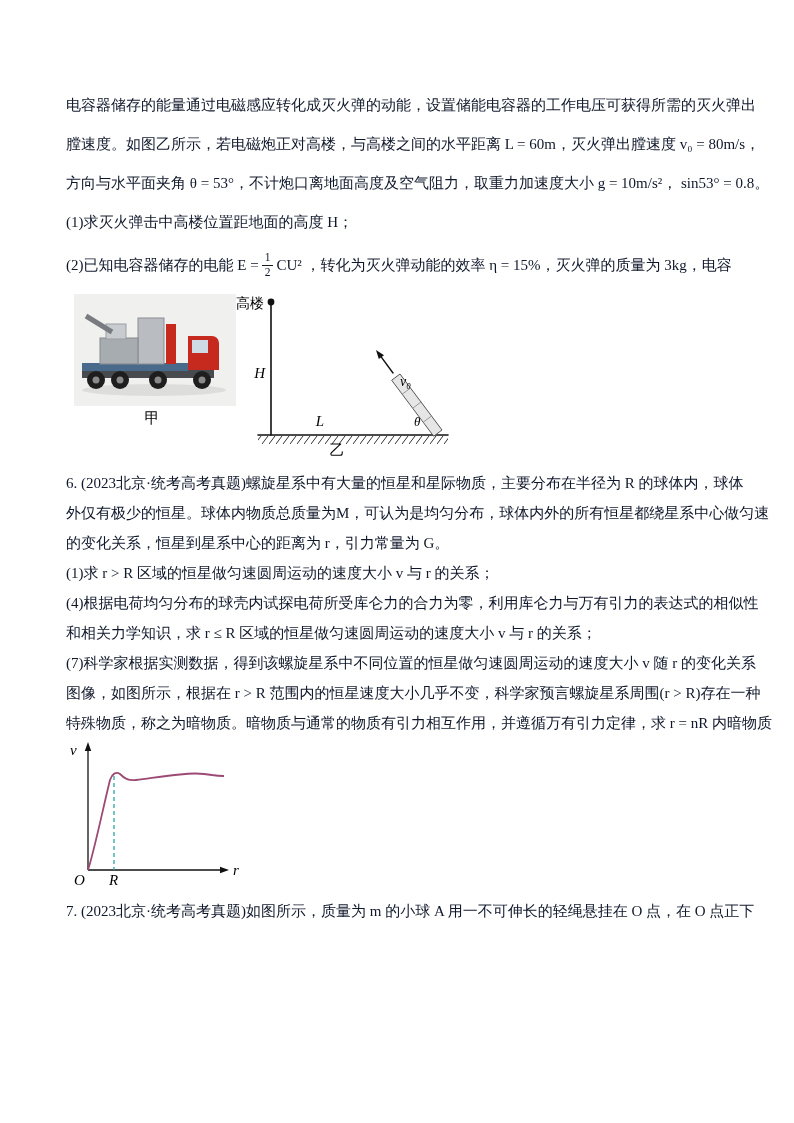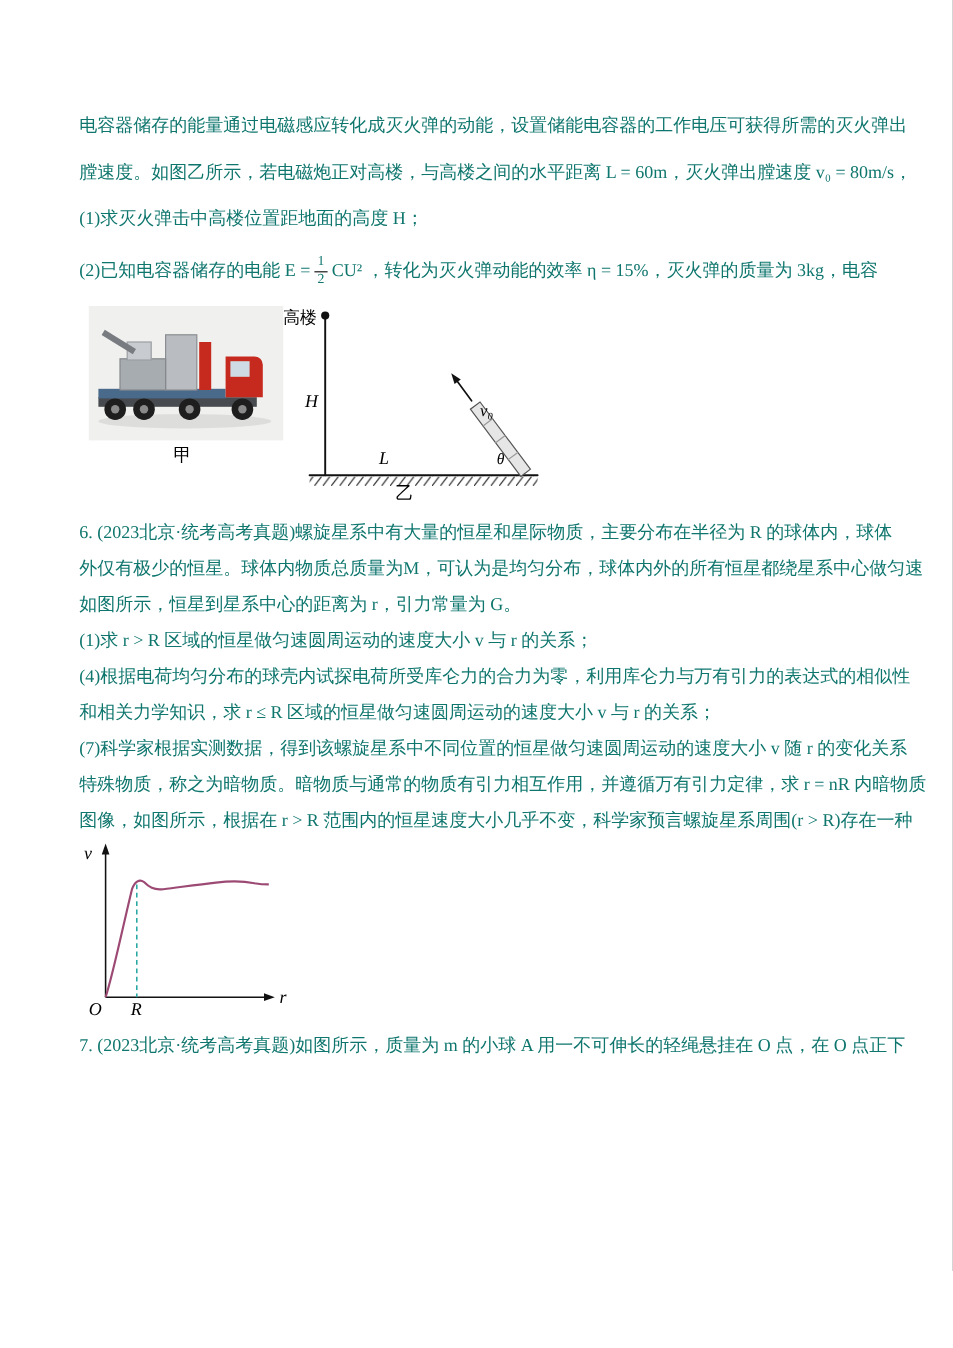--- a/index.html
+++ b/index.html
@@ -2,21 +2,21 @@
 <html><head>
 <meta charset="utf-8">
 <style>
   html,body{margin:0;padding:0;background:#888;}
   .page{
     position:relative;
     width:794px;height:1123px;
     background:#ffffff;
     margin:0 auto;
     font-family:"Liberation Serif","DejaVu Serif",serif;
-    color:#0f766e;
+    color:#0f172a;
     overflow:hidden;
   }
   .content{
     position:absolute;
     left:66px;top:86px;
     width:666px;
     font-size:15px;
   }
   .tline{white-space:nowrap;}
   .q5 .tline{height:39px;line-height:39px;}
@@ -36,20 +36,21 @@
 </style>
 </head>
 <body>
 
 <div class="page">
   <div class="content">
 
     <div class="q5">
       <div class="tline">电容器储存的能量通过电磁感应转化成灭火弹的动能，设置储能电容器的工作电压可获得所需的灭火弹出</div>
       <div class="tline">膛速度。如图乙所示，若电磁炮正对高楼，与高楼之间的水平距离 L = 60m，灭火弹出膛速度 v₀ = 80m/s，</div>
+      <div class="tline">方向与水平面夹角 θ = 53°，不计炮口离地面高度及空气阻力，取重力加速度大小 g = 10m/s²， sin53° = 0.8。</div>
       <div class="tline">(1)求灭火弹击中高楼位置距地面的高度 H；</div>
       <div class="tline frac-line">
         <span>(2)已知电容器储存的电能 E = </span>
         <span class="frac">
           <span class="num">1</span>
           <span class="den">2</span>
         </span>
         <span>CU² ，转化为灭火弹动能的效率 η = 15%，灭火弹的质量为 3kg，电容</span>
       </div>
     </div>
@@ -107,27 +108,27 @@
           <polygon points="310,58 318,63.3 312.8,67.1" fill="#111"></polygon>
           <text x="334" y="94" font-size="14" class="var">v₀</text>
           <text x="348" y="134" font-size="13" class="var">θ</text>
         </g>
       </svg>
     </div>
 
     <div class="q6">
       <div class="tline">6. (2023北京·统考高考真题)螺旋星系中有大量的恒星和星际物质，主要分布在半径为 R 的球体内，球体</div>
       <div class="tline">外仅有极少的恒星。球体内物质总质量为M，可认为是均匀分布，球体内外的所有恒星都绕星系中心做匀速</div>
-      <div class="tline">如图所示，恒星到星系中心的距离为 r，引力常量为 G。</div>
+      <div class="tline">的变化关系，恒星到星系中心的距离为 r，引力常量为 G。</div>
       <div class="tline">(1)求 r &gt; R 区域的恒星做匀速圆周运动的速度大小 v 与 r 的关系；</div>
       <div class="tline">(4)根据电荷均匀分布的球壳内试探电荷所受库仑力的合力为零，利用库仑力与万有引力的表达式的相似性</div>
       <div class="tline">和相关力学知识，求 r ≤ R 区域的恒星做匀速圆周运动的速度大小 v 与 r 的关系；</div>
       <div class="tline">(7)科学家根据实测数据，得到该螺旋星系中不同位置的恒星做匀速圆周运动的速度大小 v 随 r 的变化关系</div>
+      <div class="tline">图像，如图所示，根据在 r &gt; R 范围内的恒星速度大小几乎不变，科学家预言螺旋星系周围(r &gt; R)存在一种</div>
       <div class="tline">特殊物质，称之为暗物质。暗物质与通常的物质有引力相互作用，并遵循万有引力定律，求 r = nR 内暗物质</div>
-      <div class="tline">图像，如图所示，根据在 r &gt; R 范围内的恒星速度大小几乎不变，科学家预言螺旋星系周围(r &gt; R)存在一种</div>
     </div>
 
     <div class="figure2">
       <svg width="666" height="152" viewBox="0 0 666 152">
 
         <line x1="22" y1="130" x2="22" y2="7" stroke="#111" stroke-width="1.3"></line>
         <polygon points="22,2 18.8,11 25.2,11" fill="#111"></polygon>
         <line x1="22" y1="130" x2="158" y2="130" stroke="#111" stroke-width="1.3"></line>
         <polygon points="163,130 154,126.8 154,133.2" fill="#111"></polygon>
 

